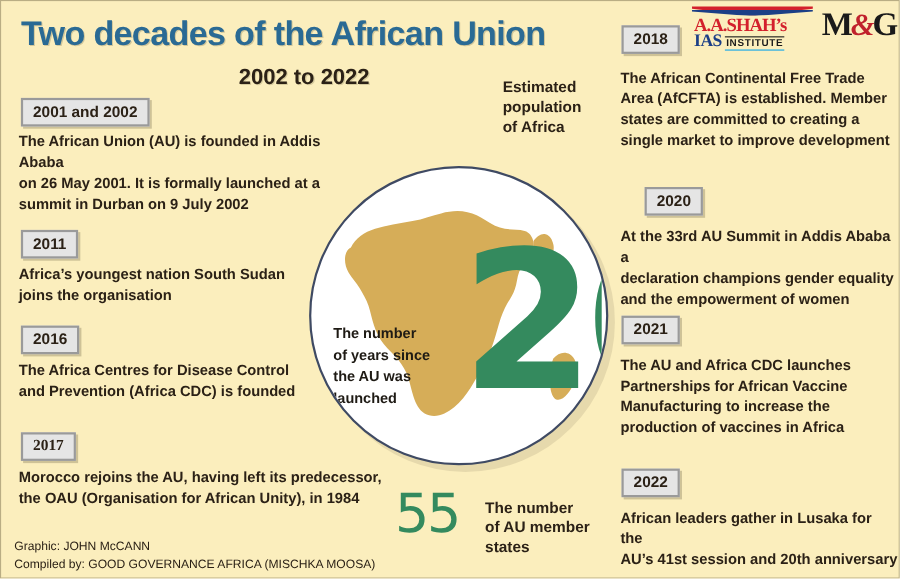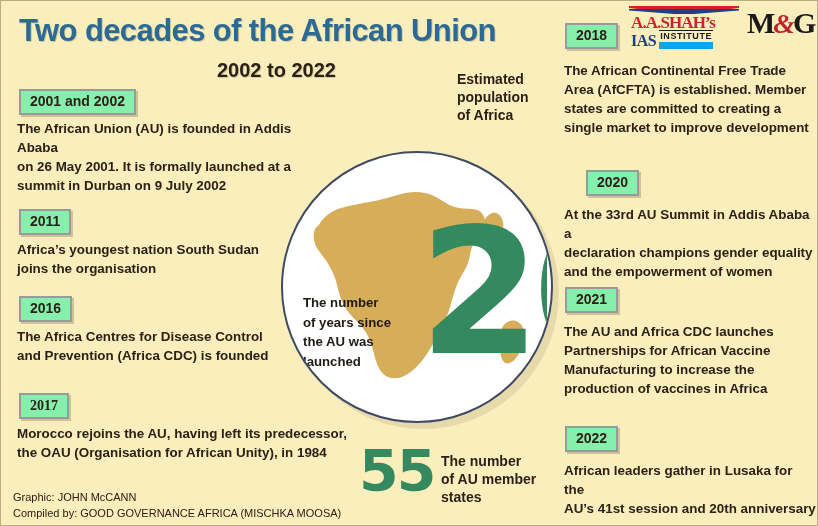--- a/index.html
+++ b/index.html
@@ -82,21 +82,21 @@
     line-height: 1;
     font-family: "Liberation Serif", serif;
   }
   .shah-inst {
     font-size: 9px;
     font-weight: bold;
     color: #1a1a1a;
     letter-spacing: 0.6px;
     line-height: 1.2;
     border-top: 1px solid #1a1a1a;
-    border-bottom: 7px solid #0ea5e9;
+    border-bottom: 1px solid #0ea5e9;
     padding: 0 1px;
   }
   .logo-mg {
     position: absolute;
     left: 746px;
     top: 7px;
     font-size: 30px;
     font-weight: bold;
     color: #1a1a1a;
     letter-spacing: -2px;
@@ -106,21 +106,21 @@
   }
   .logo-mg .amp {
     color: #c0212c;
     font-size: 28px;
     font-style: italic;
   }
 
   
   .badge {
     position: absolute;
-    background: #86efac;
+    background: #e5e5e5;
     border: 2px solid #9a9a9a;
     box-shadow: 2px 2px 0 rgba(150,140,105,0.45);
     padding: 3px 9px 4px 9px;
     font-size: 14px;
     font-weight: bold;
     color: #2b2116;
     line-height: 1.1;
     white-space: nowrap;
   }
 
@@ -193,22 +193,22 @@
     font-size: 14px;
     font-weight: bold;
     color: #2b2116;
     line-height: 1.27;
     white-space: pre-line;
   }
   .stat-55 {
     position: absolute;
     left: 358px;
     top: 442px;
-    font-size: 57px;
-    font-weight: bold;
+    font-size: 49px;
+    font-weight: normal;
     color: #348a5e;
     line-height: 1;
     letter-spacing: -2px;
     font-family: "DejaVu Sans", sans-serif;
   }
   .stat-55-label {
     position: absolute;
     left: 440px;
     top: 452px;
     font-size: 14px;

